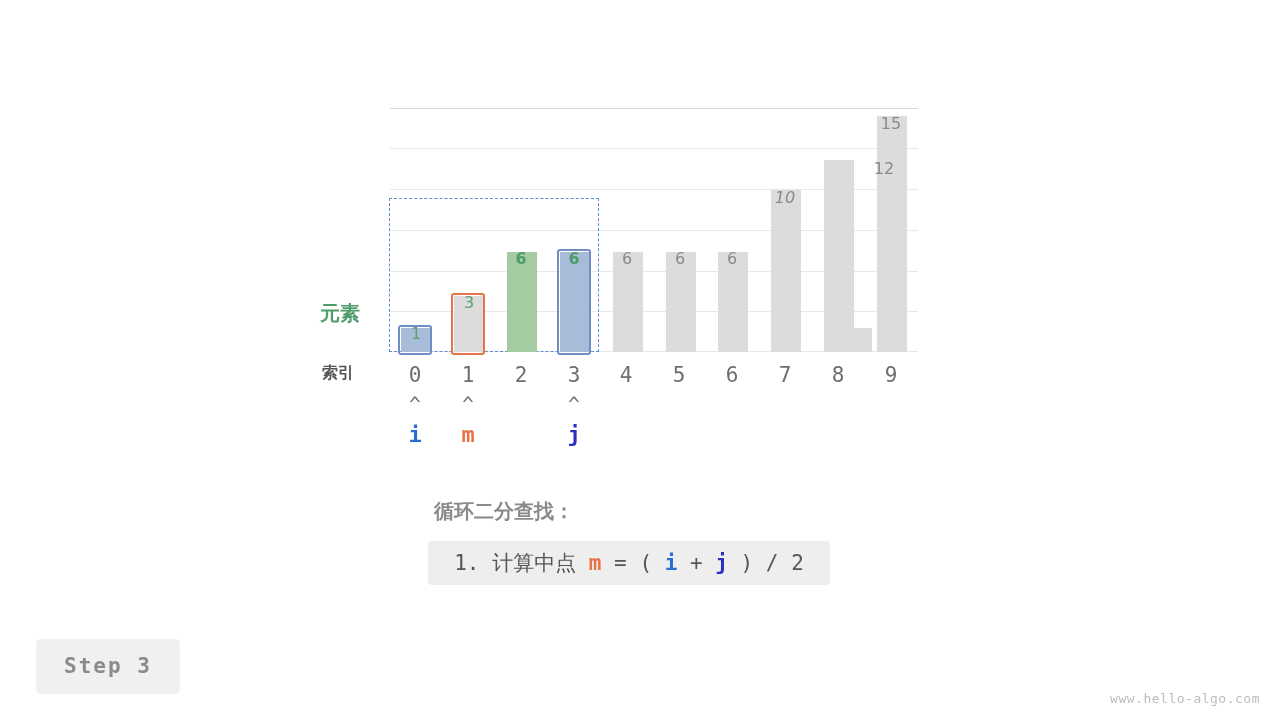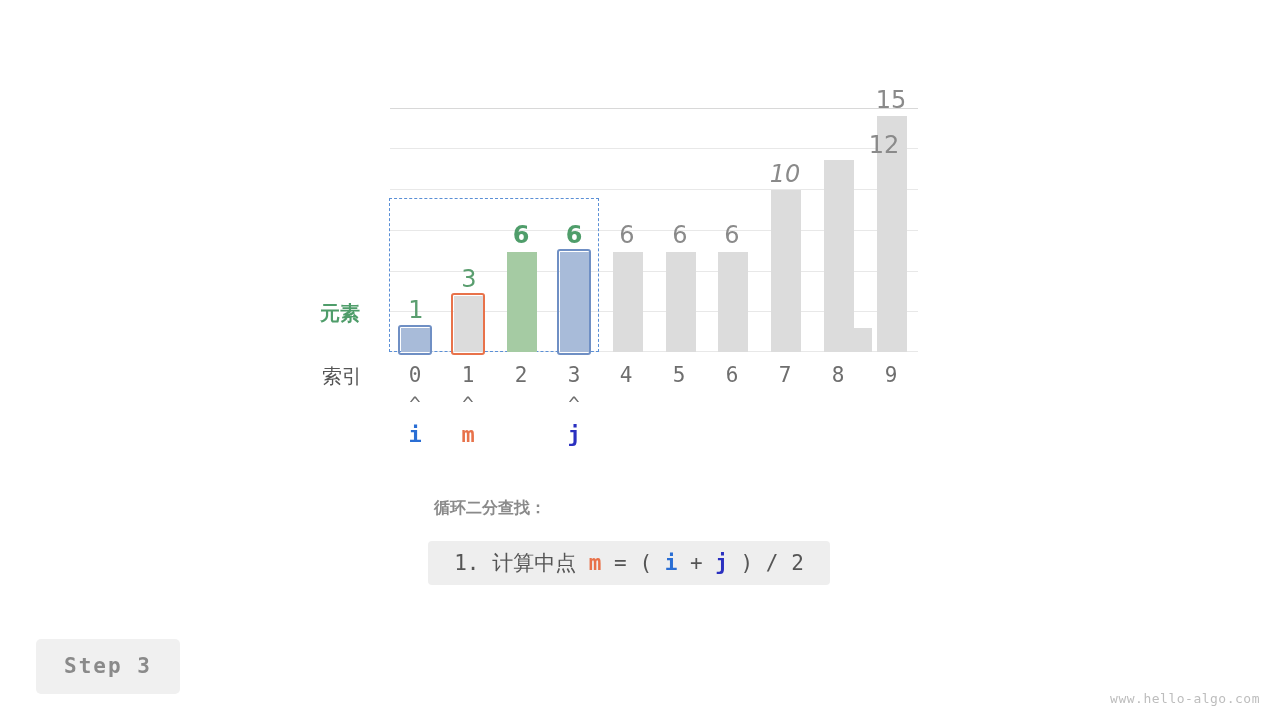--- a/index.html
+++ b/index.html
@@ -50,23 +50,24 @@
   .bar.green {
     background: #a5cba3;
   }
   .bar.blue-fill {
     background: #a8bbd9;
   }
   .bar-value {
     position: absolute;
     width: 60px;
     text-align: center;
-    font-size: 24px;
+    font-size: 16px;
     color: #8a8a8a;
     font-family: "DejaVu Sans", sans-serif;
+    margin-top: 28px;
   }
   .bar-value.green {
     color: #4f9d6a;
     font-weight: bold;
   }
   .bar-value.plain-green {
     color: #5a9e6f;
   }
 
   
@@ -103,22 +104,22 @@
     top: 300px;
     font-size: 20px;
     font-weight: bold;
     color: #4f9d6a;
     font-family: "DejaVu Sans", sans-serif;
   }
   #label-index {
     position: absolute;
     left: 322px;
     top: 363px;
-    font-size: 20px;
-    font-weight: normal;
+    font-size: 16px;
+    font-weight: bold;
     color: #555555;
     font-family: "DejaVu Sans", sans-serif;
   }
 
   .caret {
     position: absolute;
     width: 60px;
     text-align: center;
     font-size: 19px;
     color: #6e6e6e;
@@ -134,21 +135,21 @@
   }
   .ptr.i { color: #2a6ed4; }
   .ptr.m { color: #e8724a; }
   .ptr.j { color: #2a30c0; }
 
   
   #caption-title {
     position: absolute;
     left: 434px;
     top: 498px;
-    font-size: 16px;
+    font-size: 20px;
     font-weight: bold;
     color: #8a8a8a;
     font-family: Liberation Mono, monospace;
   }
   #code-box {
     position: absolute;
     left: 428px;
     top: 541px;
     width: 402px;
     height: 44px;

